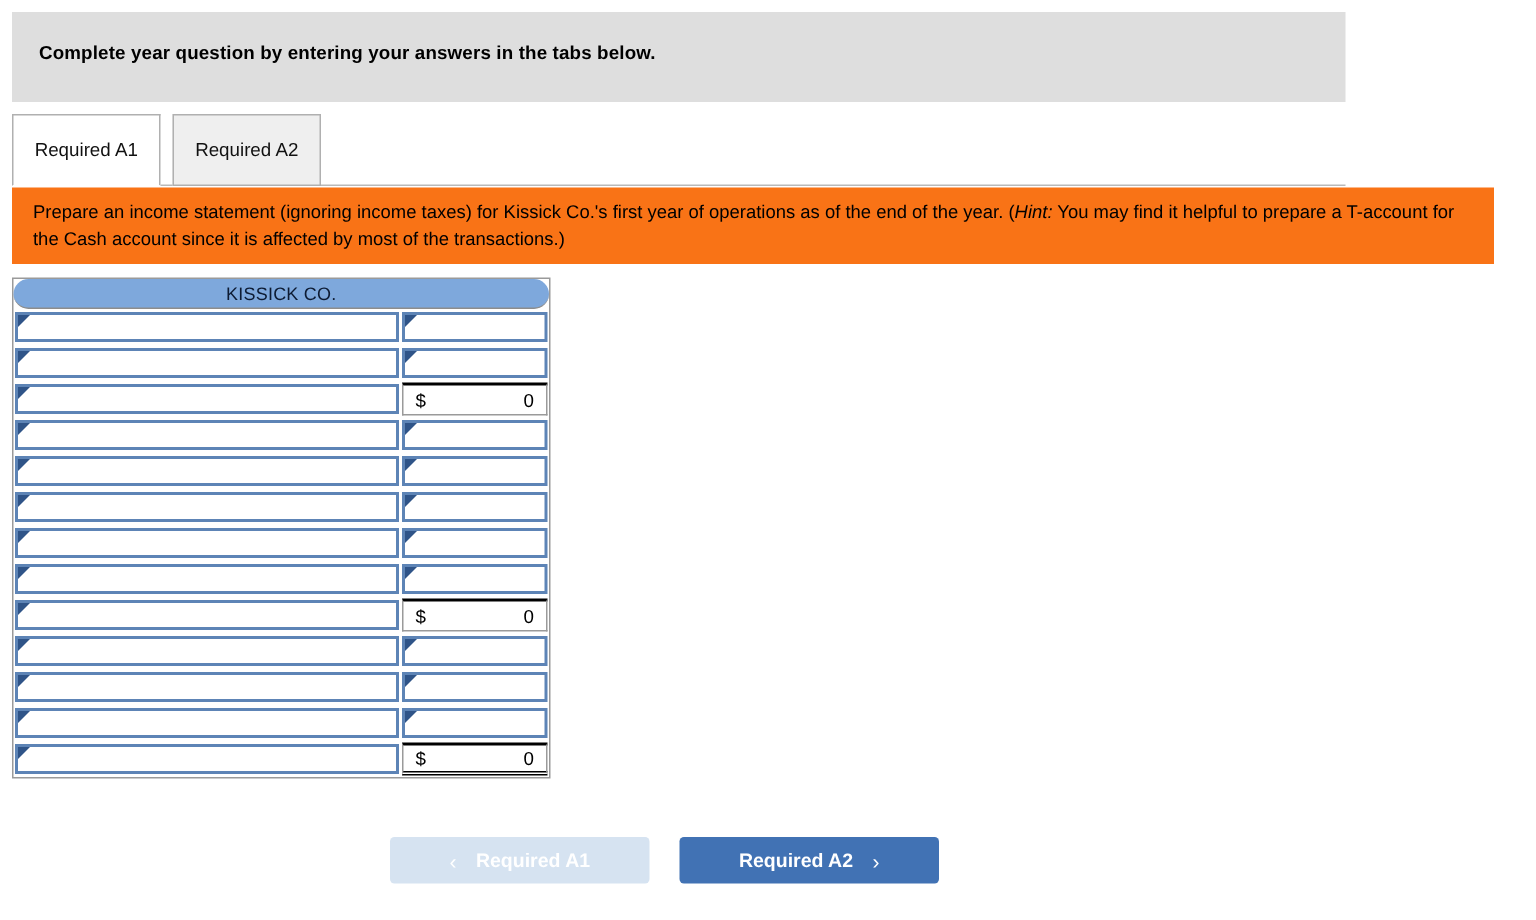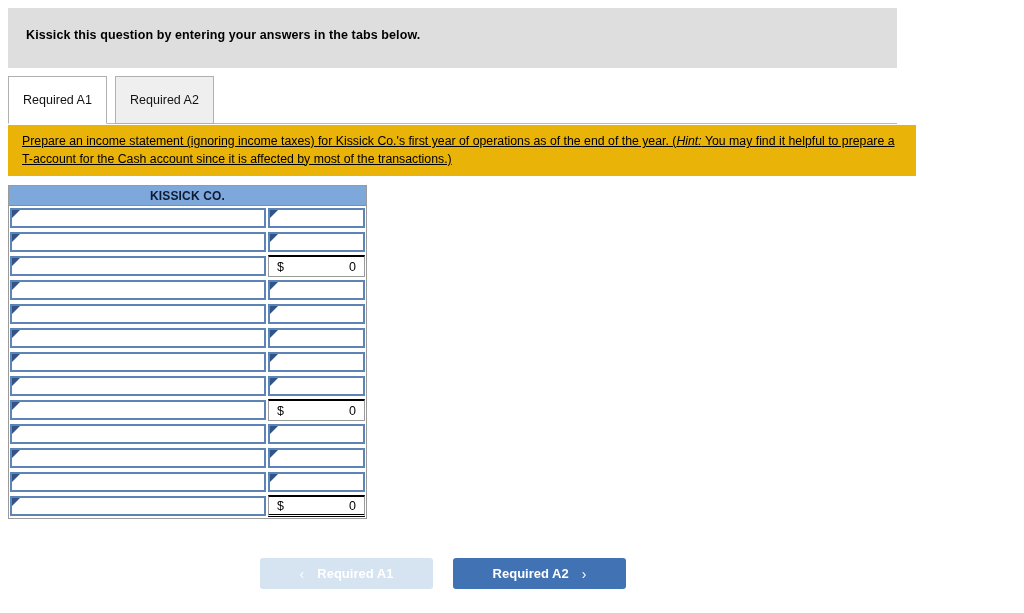--- a/index.html
+++ b/index.html
@@ -80,26 +80,25 @@
     left: 107px;
     width: 99px;
     z-index: 2;
   }
 
   
   .instruction {
     position: absolute;
     left: 8px;
     top: 125px;
-    width: 908px;
+    width: 988px;
     height: 51px;
-    background: #eab308;
+    background: #f97316;
     box-sizing: border-box;
     padding: 8px 14px 0 14px;
-    text-decoration: underline;
   }
   .instruction p {
     margin: 0;
     font-size: 12.3px;
     line-height: 17.5px;
     color: #000;
   }
   .instruction i { font-style: italic; }
 
   
@@ -108,27 +107,28 @@
     left: 8px;
     top: 185px;
     width: 359px;
     border: 1px solid #9a9a9a;
     box-sizing: border-box;
     background: #fff;
   }
   .sheet-head {
     background: #7ea8dc;
     color: #0d1b33;
-    font-weight: bold;
+    font-weight: normal;
     font-size: 12px;
     text-align: center;
     height: 20px;
     line-height: 20px;
     box-sizing: border-box;
     letter-spacing: 0.15px;
+    border-radius: 10px;
   }
   .sheet-head.title1 { border-bottom: 1px solid #8d8d8d; }
   .sheet-head.title2 { border-bottom: 1px solid #8d8d8d; }
 
   .row {
     display: flex;
     height: 24px;
     box-sizing: border-box;
   }
   .cell-left  { width: 258px; box-sizing: border-box; position: relative; }
@@ -212,21 +212,21 @@
     top: 558px;
     width: 173px;
     background: #4172b4;
   }
   .chev { font-size: 14px; font-weight: normal; line-height: 1; }
 </style>
 </head>
 <body>
 
 <div class="banner">
-  <div class="banner-text">Kissick this question by entering your answers in the tabs below.</div>
+  <div class="banner-text">Complete year question by entering your answers in the tabs below.</div>
 </div>
 
 <div class="tabstrip">
   <div class="tabstrip-baseline"></div>
   <div class="tab active">
     <span>Required A1</span>
   </div>
   <div class="tab inactive">
     <span>Required A2</span>
   </div>

